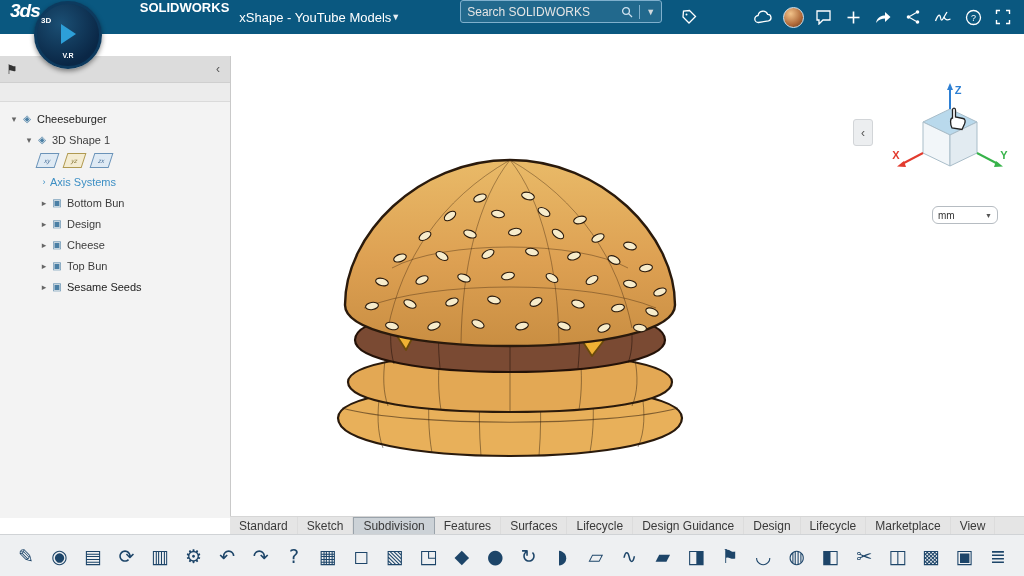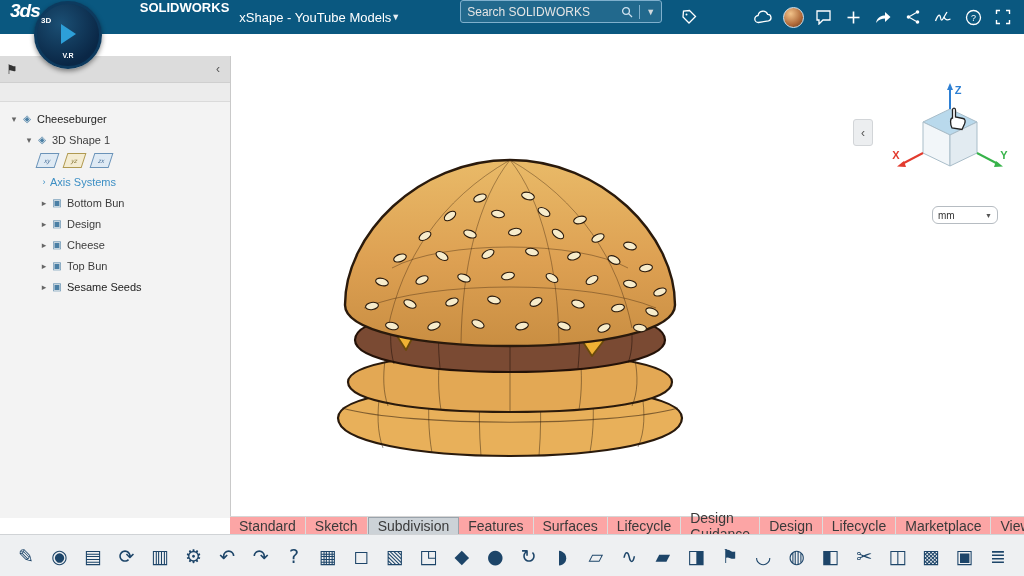--- a/index.html
+++ b/index.html
@@ -57,22 +57,22 @@
   .burger{position:absolute;left:330px;top:150px;z-index:1;cursor:default}
   .pan-left{position:absolute;left:853px;top:119px;width:18px;height:25px;background:#eceef0;border:1px solid #d2d5d8;
             border-radius:3px;display:flex;align-items:center;justify-content:center;color:#555;font-size:12px;cursor:pointer;z-index:2}
   .viewcube{position:absolute;left:890px;top:80px;z-index:2;cursor:pointer}
   .units{position:absolute;left:932px;top:206px;width:54px;height:16px;background:#fff;border:1px solid #b6bcc2;
          border-radius:6px;font-size:10px;color:#333;display:flex;align-items:center;justify-content:space-between;
          padding:0 5px;cursor:pointer;z-index:2}
   .units .uchev{font-size:7px;color:#555}
 
   
-  .tabs{position:absolute;left:230px;right:0;bottom:41px;height:17px;background:#fca5a5;border-top:1px solid #d6d6d6;
-        border-bottom:1px solid #c8c8c8;display:flex;align-items:stretch;font-size:14px;color:#3a3a3a;z-index:3}
+  .tabs{position:absolute;left:230px;right:0;bottom:41px;height:17px;background:#e5e5e5;border-top:1px solid #d6d6d6;
+        border-bottom:1px solid #c8c8c8;display:flex;align-items:stretch;font-size:12px;color:#3a3a3a;z-index:3}
   .tab{padding:0 9px;display:flex;align-items:center;border-right:1px solid #dcdcdc;cursor:pointer}
   .tab.active{background:#ccd2d7;border:1px solid #9aa3ab;border-bottom:none}
 
   
   .toolbar{position:absolute;left:0;right:0;bottom:0;height:41px;background:#eef0f2;border-top:1px solid #d0d3d6;
            display:flex;align-items:center;justify-content:space-between;padding:0 12px;z-index:3;
            font-family:"DejaVu Sans",sans-serif}
   .tool{width:28px;height:28px;display:flex;align-items:center;justify-content:center;font-size:19px;
         color:#1d4569;border-radius:3px;cursor:pointer}
 </style>

